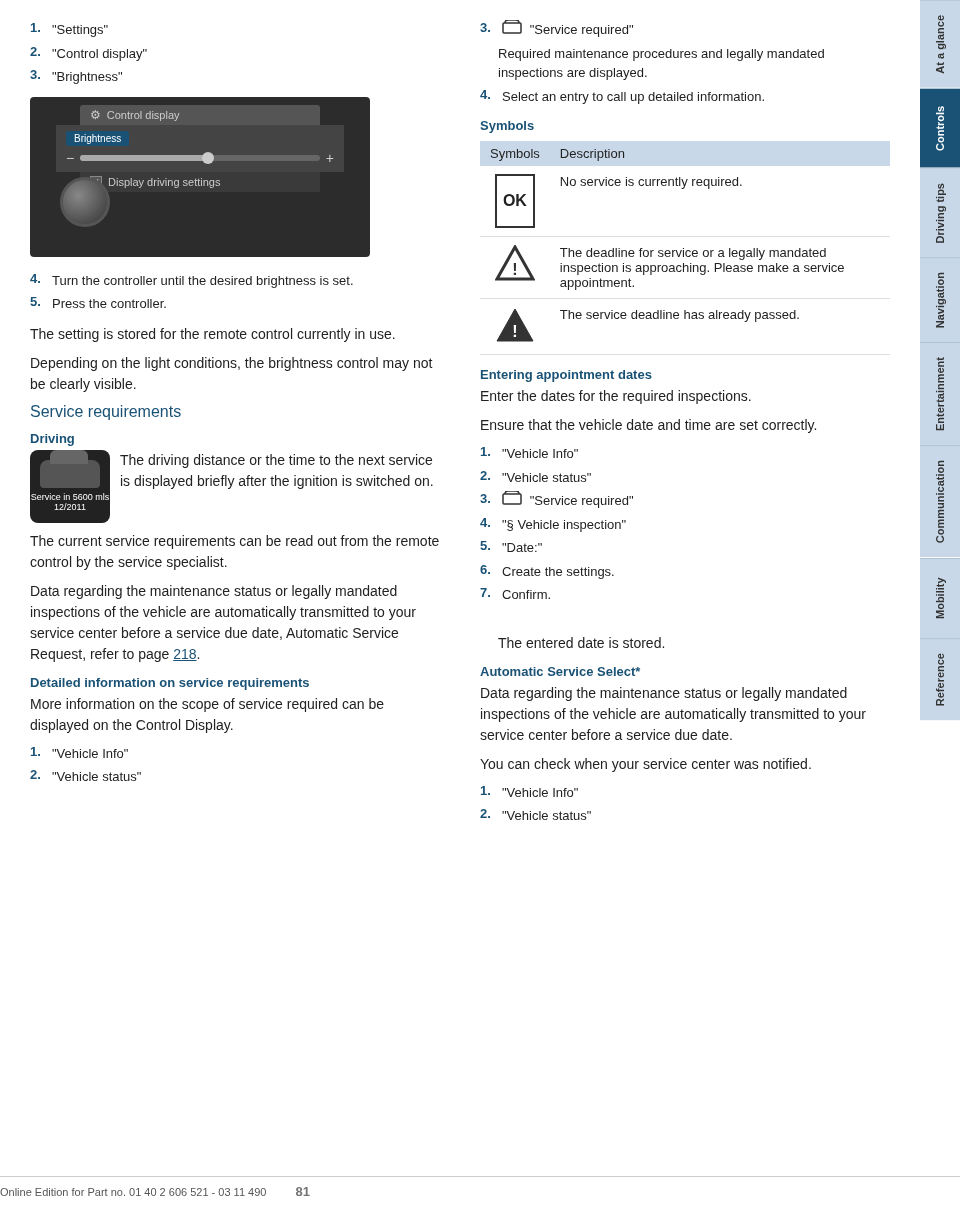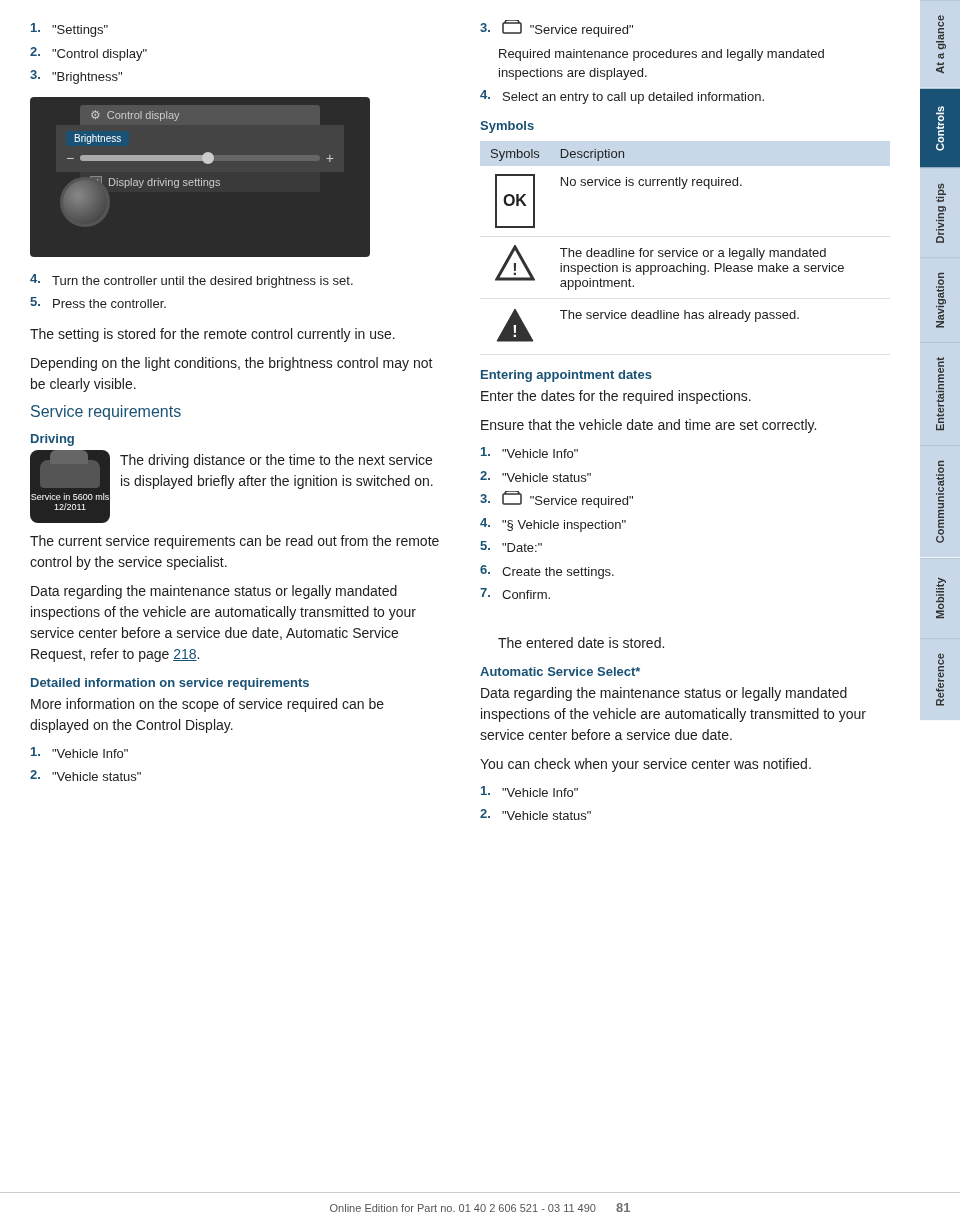--- a/index.html
+++ b/index.html
@@ -320,32 +320,32 @@
       height: 36px;
     }
 
     .warning-triangle-filled svg {
       width: 40px;
       height: 36px;
     }
 
     .footer {
       position: absolute;
-      bottom: 0;
+      bottom: 16px;
       left: 0;
       right: 0;
       height: 30px;
       background: #fff;
       border-top: 1px solid #ccc;
       display: flex;
       align-items: center;
-      justify-content: center;
+      justify-content: flex-start;
       font-size: 11px;
       color: #555;
-      gap: 20px;
+      gap: 29px;
     }
 
     .page-number {
       font-weight: bold;
       font-size: 13px;
       color: #737373;
     }
 
     .page-wrapper {
       position: relative;

